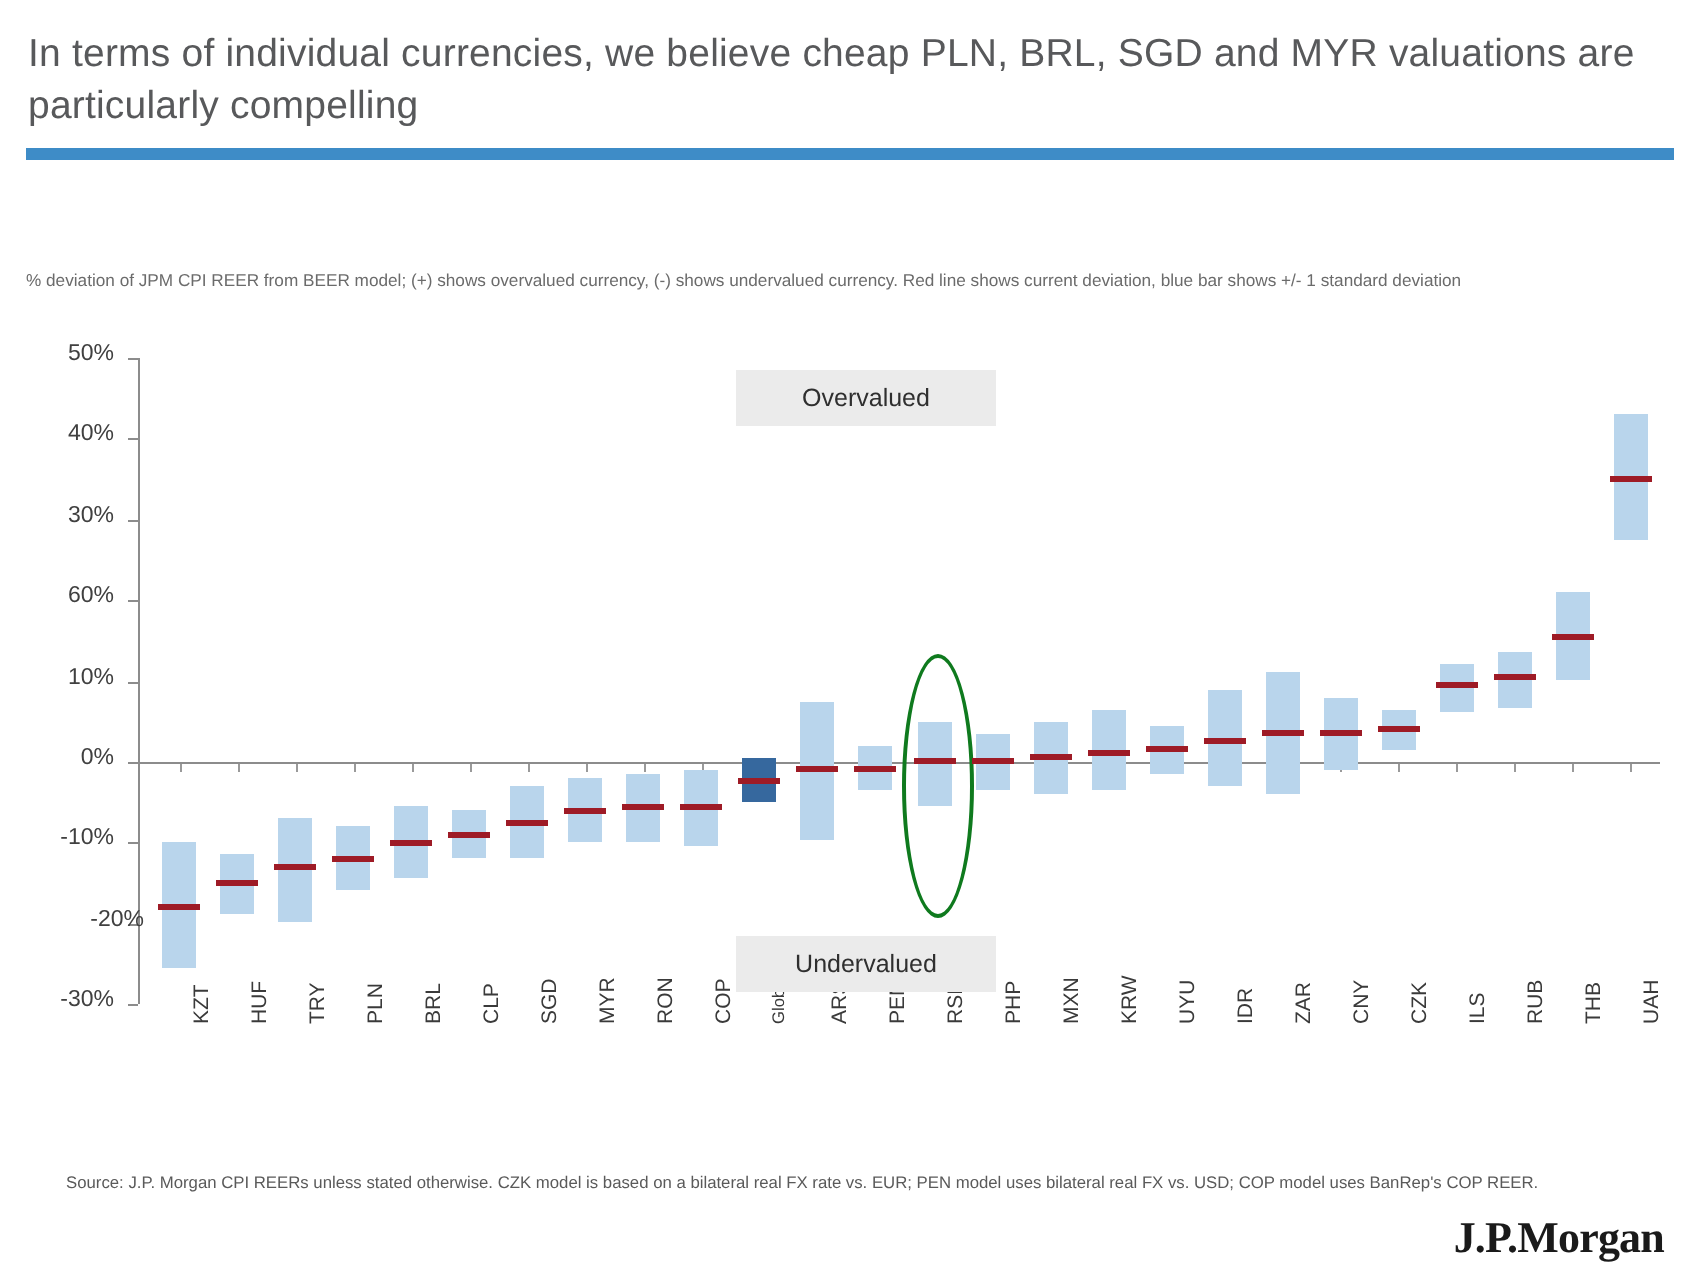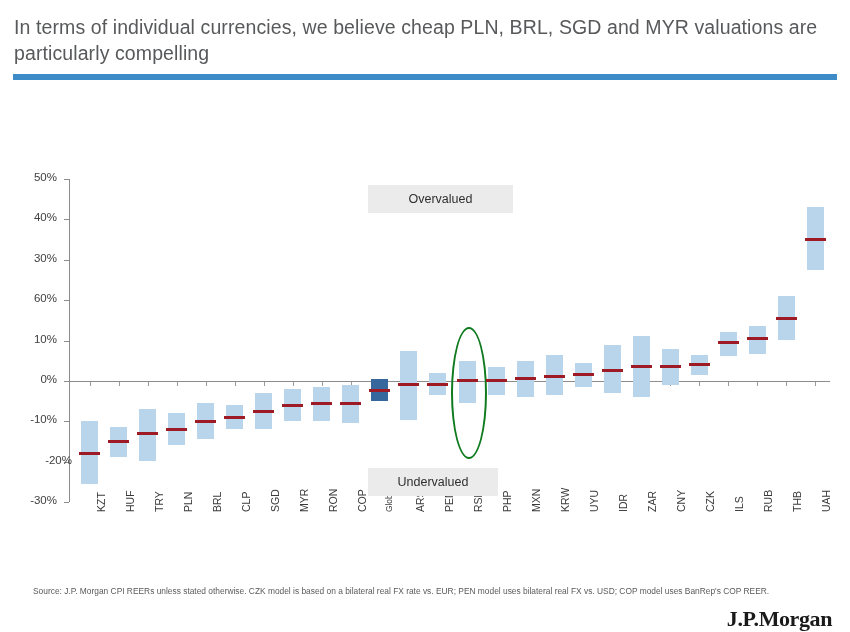--- a/index.html
+++ b/index.html
@@ -96,20 +96,21 @@
   }
 </style>
 </head>
 <body>
 
 <div id="root">
 
   <div class="headline">In terms of individual currencies, we believe cheap PLN, BRL, SGD and MYR valuations are particularly compelling</div>
   <div class="headline-rule"></div>
 
+  <div class="subnote">% deviation of JPM CPI REER from BEER model; (+) shows overvalued currency, (-) shows undervalued currency. Red line shows current deviation, blue bar shows +/- 1 standard deviation</div>
 
   <div class="plot-wrap" id="plot">
       <div class="yaxis-line" style="left: 69px; top: 179px; height: 323px;"></div>
       <div class="ytick" style="left: 64px; top: 502px;"></div>
       <div class="ylabel" style="left: 11px; top: 494px;">-30%</div>
       <div class="ytick" style="left: 64px; top: 462px;"></div>
       <div class="ylabel" style="left: 26px; top: 453.625px;">-20%</div>
       <div class="ytick" style="left: 64px; top: 421px;"></div>
       <div class="ylabel" style="left: 11px; top: 413.25px;">-10%</div>
       <div class="ytick" style="left: 64px; top: 381px;"></div>
@@ -223,19 +224,19 @@
       <div class="redline" style="left: 747px; top: 337px; width: 21px;"></div>
       <div class="xcat" style="left: 762.404px; top: 512px;">RUB</div>
       <div class="xtick" style="left: 786px; top: 381.875px;"></div>
       <div class="bar" title="THB" style="left: 778px; top: 296px; width: 17px; height: 44px;"></div>
       <div class="redline" style="left: 776px; top: 317px; width: 21px;"></div>
       <div class="xcat" style="left: 791.442px; top: 512px;">THB</div>
       <div class="xtick" style="left: 815px; top: 381.875px;"></div>
       <div class="bar" title="UAH" style="left: 807px; top: 207px; width: 17px; height: 63px;"></div>
       <div class="redline" style="left: 805px; top: 238px; width: 21px;"></div>
       <div class="xcat" style="left: 820.481px; top: 512px;">UAH</div>
-      <div class="vlabel-box" style="left: 368px; top: 185px; width: 145px; height: 28px;">Overvalued</div>
+      <div class="vlabel-box" style="left: 368px; top: 185px; width: 130px; height: 28px;">Overvalued</div>
       <div class="vlabel-box" style="left: 368px; top: 468px; width: 130px; height: 28px;">Undervalued</div>
     </div>
 
   <div class="source">Source: J.P. Morgan CPI REERs unless stated otherwise. CZK model is based on a bilateral real FX rate vs. EUR; PEN model uses bilateral real FX vs. USD; COP model uses BanRep's COP REER.</div>
   <div class="brand">J.P.Morgan</div>
 </div>
 
 </body></html>

